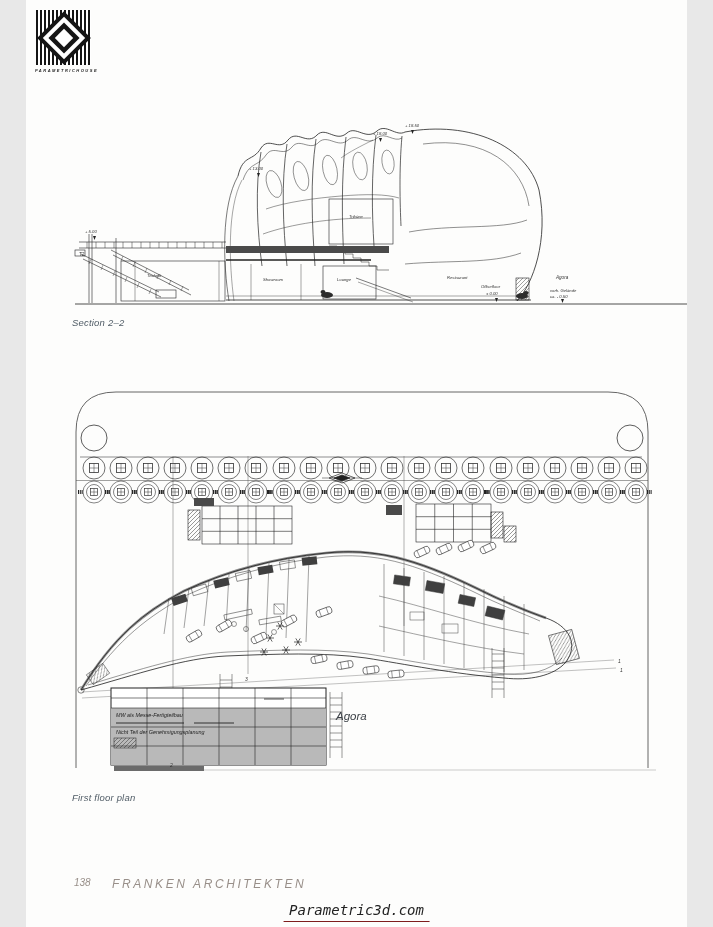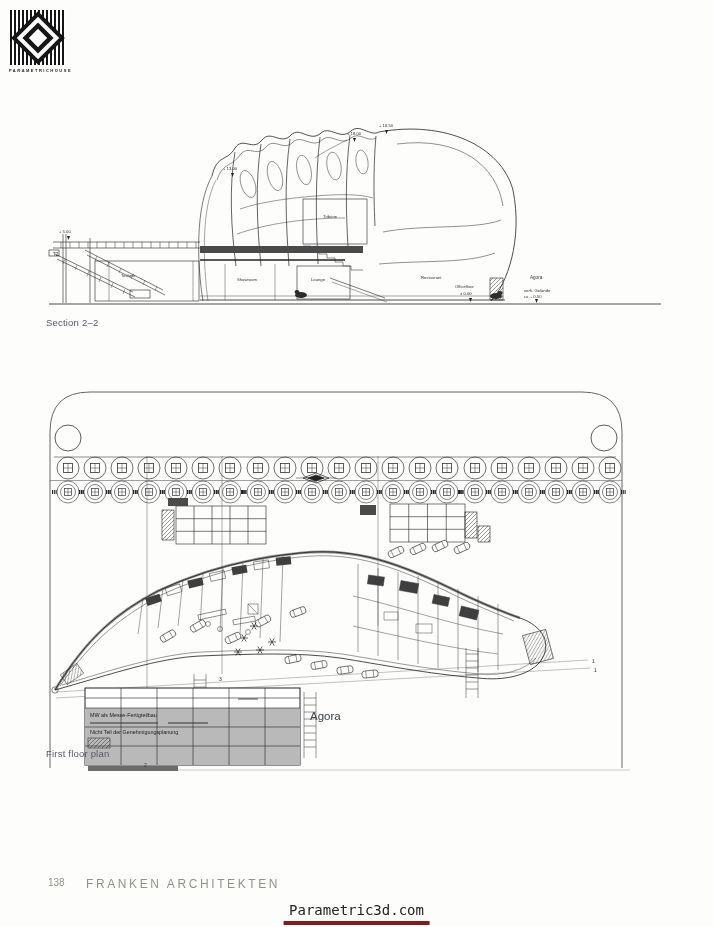--- a/index.html
+++ b/index.html
@@ -1,43 +1,43 @@
 <!DOCTYPE html>
 <html><head>
 <meta charset="utf-8">
 <style>
   html,body{margin:0;padding:0;background:#e8e8e8;}
   .page{
-    position:relative;width:713px;height:927px;background:#fdfdfc;
-    font-family:"Liberation Sans",sans-serif;overflow:hidden;margin:0 auto;
+    position:relative;width:661px;height:927px;background:#fdfdfc;
+    font-family:"Liberation Sans",sans-serif;overflow:hidden;margin:0 auto;font-style:italic;
   }
   
   .logo{position:absolute;left:10px;top:10px;width:55px;height:55px;
     background:repeating-linear-gradient(90deg,#151515 0 2px,#fff 2px 4px);
     }
   .logo .d{position:absolute;left:50%;top:50%;transform:translate(-50%,-50%) rotate(45deg);}
   .logo .d1{width:38px;height:38px;background:#151515;}
   .logo .d2{width:30px;height:30px;background:#fff;}
   .logo .d3{width:22px;height:22px;background:#151515;}
   .logo .d4{width:13px;height:13px;background:#fff;}
   .brand{position:absolute;left:9px;top:68px;width:60px;font-size:4px;letter-spacing:1.5px;
     color:#222;white-space:nowrap;font-weight:bold;}
   
   .caption{position:absolute;font-size:9.5px;color:#505c66;letter-spacing:.2px;}
   .cap-section{left:46px;top:317px;}
-  .cap-plan{left:46px;top:748px;}
+  .cap-plan{left:46px;top:792px;}
   
   .sec-svg{position:absolute;left:45px;top:114px;}
   .plan-svg{position:absolute;left:48px;top:386px;}
   
   .pageno{position:absolute;left:48px;top:877px;font-size:10px;color:#988f89;}
   .studio{position:absolute;left:86px;top:877px;font-size:12px;color:#988f89;letter-spacing:2.6px;}
   .watermark{position:absolute;left:50%;top:902px;transform:translateX(-50%);
     font-family:"DejaVu Sans Mono","Liberation Mono",monospace;font-size:14px;color:#222;
-    border-bottom:4px solid #7f1d1d;padding:0 6px 3px 6px;}
+    border-bottom:1px solid #7f1d1d;padding:0 6px 3px 6px;}
   svg text{font-family:"Liberation Sans",sans-serif;fill:#333;}
   .lbl{font-size:4.2px;}
   .lbl2{font-size:4.6px;}
   .agora-plan{font-size:11.5px;fill:#3b4046;}
   .note-txt{font-size:5.4px;fill:#222;}
   .mark{font-size:5px;}
 </style>
 </head>
 <body>
 

